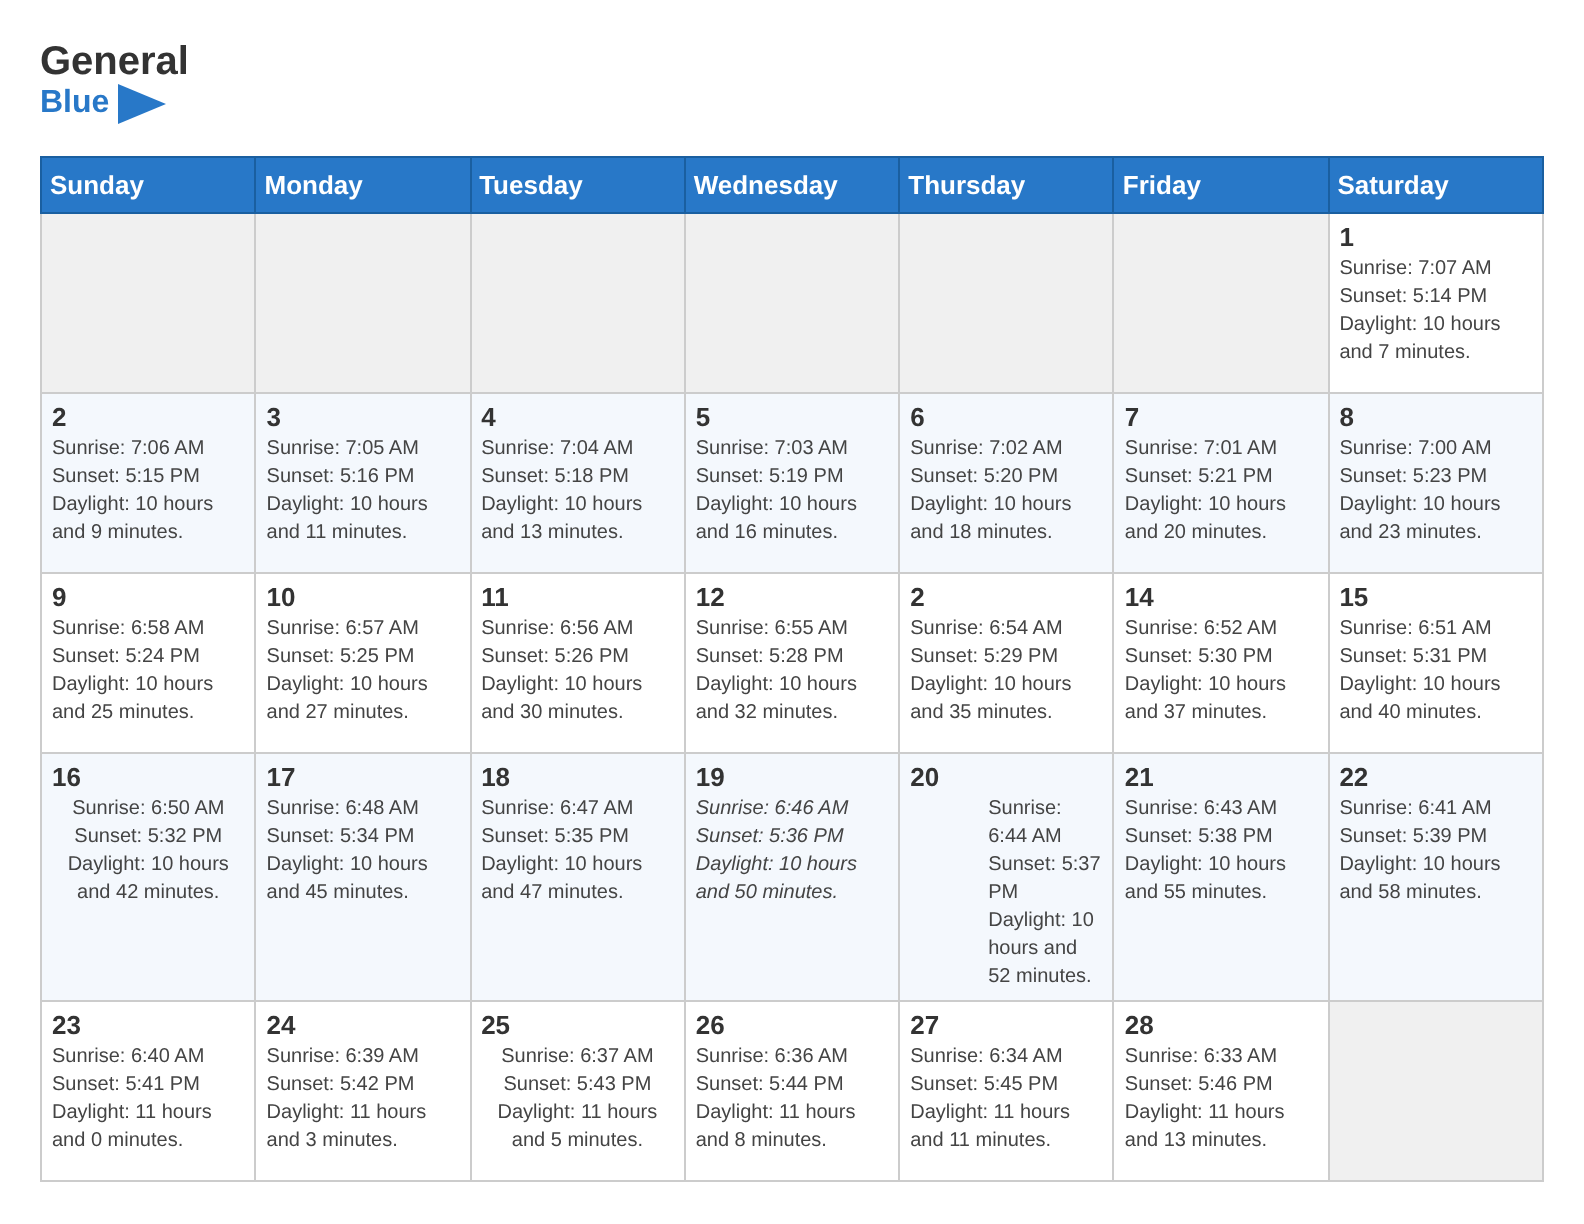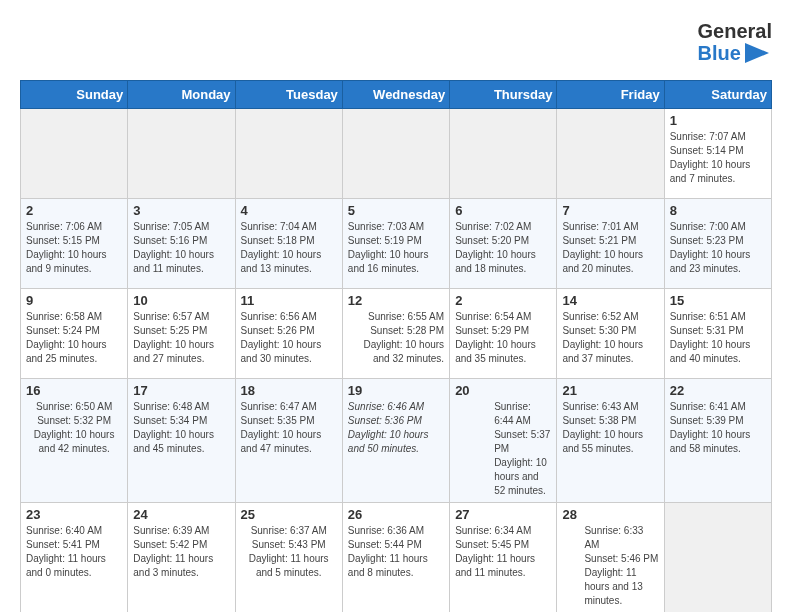--- a/index.html
+++ b/index.html
@@ -5,21 +5,21 @@
     * { box-sizing: border-box; margin: 0; padding: 0; }
     body {
       font-family: Arial, sans-serif;
       background: #fff;
       width: 792px;
       min-height: 612px;
       padding: 20px;
     }
     .header {
       display: flex;
-      justify-content: flex-end;
+      justify-content: flex-start;
       align-items: flex-start;
       margin-bottom: 16px;
     }
     .logo {
       display: flex;
       align-items: center;
       gap: 4px;
     }
     .title-block {
       text-align: right;
@@ -37,21 +37,21 @@
       width: 100%;
       border-collapse: collapse;
       table-layout: fixed;
     }
     thead th {
       background-color: #2878c8;
       color: #fff;
       font-size: 13px;
       font-weight: bold;
       padding: 6px 4px;
-      text-align: right;
+      text-align: left;
       border: 1px solid #1a5fa0;
     }
     tbody td {
       border: 1px solid #ccc;
       vertical-align: top;
       padding: 4px 5px;
       font-size: 10.5px;
       color: #333;
       height: 90px;
     }
@@ -76,21 +76,21 @@
     }
     .empty { background-color: #f0f0f0 !important; }
   </style>
 </head>
 <body>
 
 <div class="header">
   <div class="logo">
   <div style="line-height:1.1;">
     <div style="font-size:20px;font-weight:bold;color:#333;">General</div>
-    <div style="font-size:20px;font-weight:bold;color:#2878c8;display:flex;align-items:center;gap:4px;">
+    <div style="font-size:16px;font-weight:bold;color:#2878c8;display:flex;align-items:center;gap:4px;">
       Blue
       <svg width="24" height="20" viewBox="0 0 24 20">
         <polygon points="0,0 24,10 0,20" fill="#2878c8"></polygon>
       </svg>
     </div>
   </div>
 </div>
   <div class="title-block">
     <div class="cal-title"></div>
     <div class="cal-subtitle"></div>
@@ -182,21 +182,21 @@
 Daylight: 10 hours and 27 minutes.</div>
         </td>
         <td>
           <div class="day-num">11</div>
           <div class="day-info" style="white-space: pre-line;">Sunrise: 6:56 AM
 Sunset: 5:26 PM
 Daylight: 10 hours and 30 minutes.</div>
         </td>
         <td>
           <div class="day-num">12</div>
-          <div class="day-info" style="white-space: pre-line; text-align: right;">Sunrise: 6:55 AM
+          <div class="day-info" style="white-space: pre-line;">Sunrise: 6:55 AM
 Sunset: 5:28 PM
 Daylight: 10 hours and 32 minutes.</div>
         </td>
         <td>
           <div class="day-num">2</div>
           <div class="day-info" style="white-space: pre-line;">Sunrise: 6:54 AM
 Sunset: 5:29 PM
 Daylight: 10 hours and 35 minutes.</div>
         </td>
         <td>
@@ -282,20 +282,20 @@
 Daylight: 11 hours and 8 minutes.</div>
         </td>
         <td>
           <div class="day-num">27</div>
           <div class="day-info" style="white-space: pre-line;">Sunrise: 6:34 AM
 Sunset: 5:45 PM
 Daylight: 11 hours and 11 minutes.</div>
         </td>
         <td>
           <div class="day-num">28</div>
-          <div class="day-info" style="white-space: pre-line; margin-left: 22px;">Sunrise: 6:33 AM
+          <div class="day-info" style="white-space: pre-line;">Sunrise: 6:33 AM
 Sunset: 5:46 PM
 Daylight: 11 hours and 13 minutes.</div>
         </td>
         <td class="empty"></td>
       </tr>
     </tbody>
 </table>
 
 </body></html>

